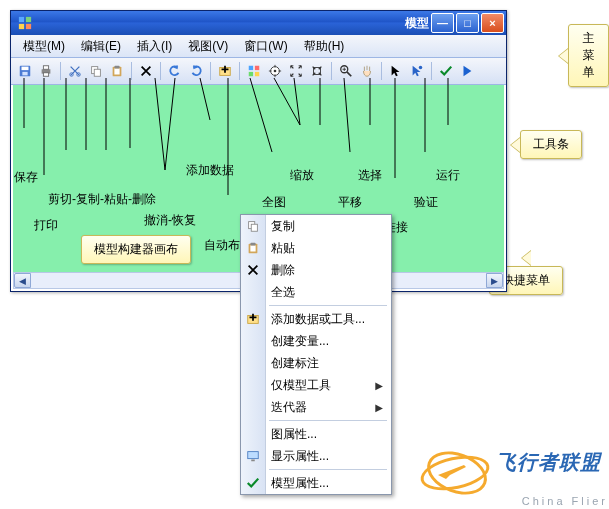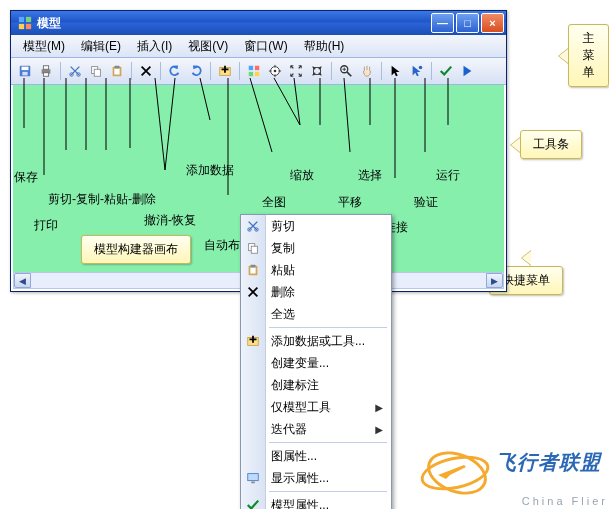--- a/index.html
+++ b/index.html
@@ -1,20 +1,20 @@
 <!DOCTYPE html>
 <html><head>
 <meta charset="utf-8">
 <style>
   body { margin:0; font-family:"Microsoft YaHei","SimSun",sans-serif; font-size:12px; background:#fff; width:609px; height:509px; position:relative; }
   .window { position:absolute; left:10px; top:10px; width:495px; height:280px; border:1px solid #0a246a; background:#fff; box-shadow:1px 1px 3px rgba(0,0,0,.3); }
   .titlebar { height:24px; background:linear-gradient(to bottom,#3b78e7,#1f55c8 45%,#2a63d8 50%,#1b4fb5); display:flex; align-items:center; padding:0 2px; color:#fff; }
   .titlebar .icon { width:16px; height:16px; margin:0 4px; display:inline-flex; align-items:center; justify-content:center; }
   .titlebar .icon svg { width:14px; height:14px; }
-  .title-text { flex:1; font-weight:bold; font-size:12px; }
+  .title-text { flex:1; font-weight:bold; font-size:12px;text-align:right; }
   .winbtn { width:21px; height:18px; margin-left:2px; border:1px solid #fff; border-radius:2px; display:inline-flex; align-items:center; justify-content:center; background:linear-gradient(#6ea0f0,#2b62d0); cursor:default; }
   .winbtn.close { background:linear-gradient(#f28b67,#d84e1d); }
   .winbtn span { color:#fff; font-weight:bold; font-size:11px; line-height:1; }
   .menubar { height:22px; background:linear-gradient(#f4f6fb,#dbe5f7); border-bottom:1px solid #9db6e4; display:flex; align-items:center; padding-left:4px; }
   .menu-item { padding:10px 8px; cursor:default; }
   .toolbar { height:26px; background:linear-gradient(#f4f6fb,#d6e1f5); border-bottom:1px solid #9db6e4; display:flex; align-items:center; padding-left:4px; gap:1px; }
   .tbtn { width:20px; height:20px; display:inline-flex; align-items:center; justify-content:center; cursor:default; }
   .tbtn svg { width:14px; height:14px; }
   .tsep { width:1px; height:18px; background:#a9bde0; margin:0 3px; }
   .canvas { position:absolute; left:2px; right:2px; top:74px; bottom:18px; background:#86efac; }
@@ -268,30 +268,20 @@
 <span class="lbl" style="left:384px; top:180px;">连接</span>
 <span class="lbl" style="left:414px; top:155px;">验证</span>
 <span class="lbl" style="left:436px; top:128px;">运行</span>
 
 <div class="ctxmenu">
   <div class="ctx-iconcol"></div>
   <div class="ctx-items">
     <div class="ctx-item">
       <span class="ctx-icon">
           <svg viewBox="0 0 16 16" width="14" height="14">
-            <path d="M3 3L13 13M13 3L3 13" stroke="#4070c0" stroke-width="1.5"></path>
-            <circle cx="4" cy="12" r="2" fill="none" stroke="#4070c0"></circle>
-            <circle cx="12" cy="12" r="2" fill="none" stroke="#4070c0"></circle>
-          </svg>
-        </span>
-      <span>剪切</span>
-    </div>
-    <div class="ctx-item">
-      <span class="ctx-icon">
-          <svg viewBox="0 0 16 16" width="14" height="14">
             <rect x="3" y="3" width="7" height="8" fill="#fff" stroke="#888"></rect>
             <rect x="6" y="6" width="7" height="8" fill="#fff" stroke="#888"></rect>
           </svg>
         </span>
       <span>复制</span>
     </div>
     <div class="ctx-item">
       <span class="ctx-icon">
           <svg viewBox="0 0 16 16" width="14" height="14">
             <rect x="3" y="3" width="10" height="11" fill="#d2a65a" rx="1"></rect>

